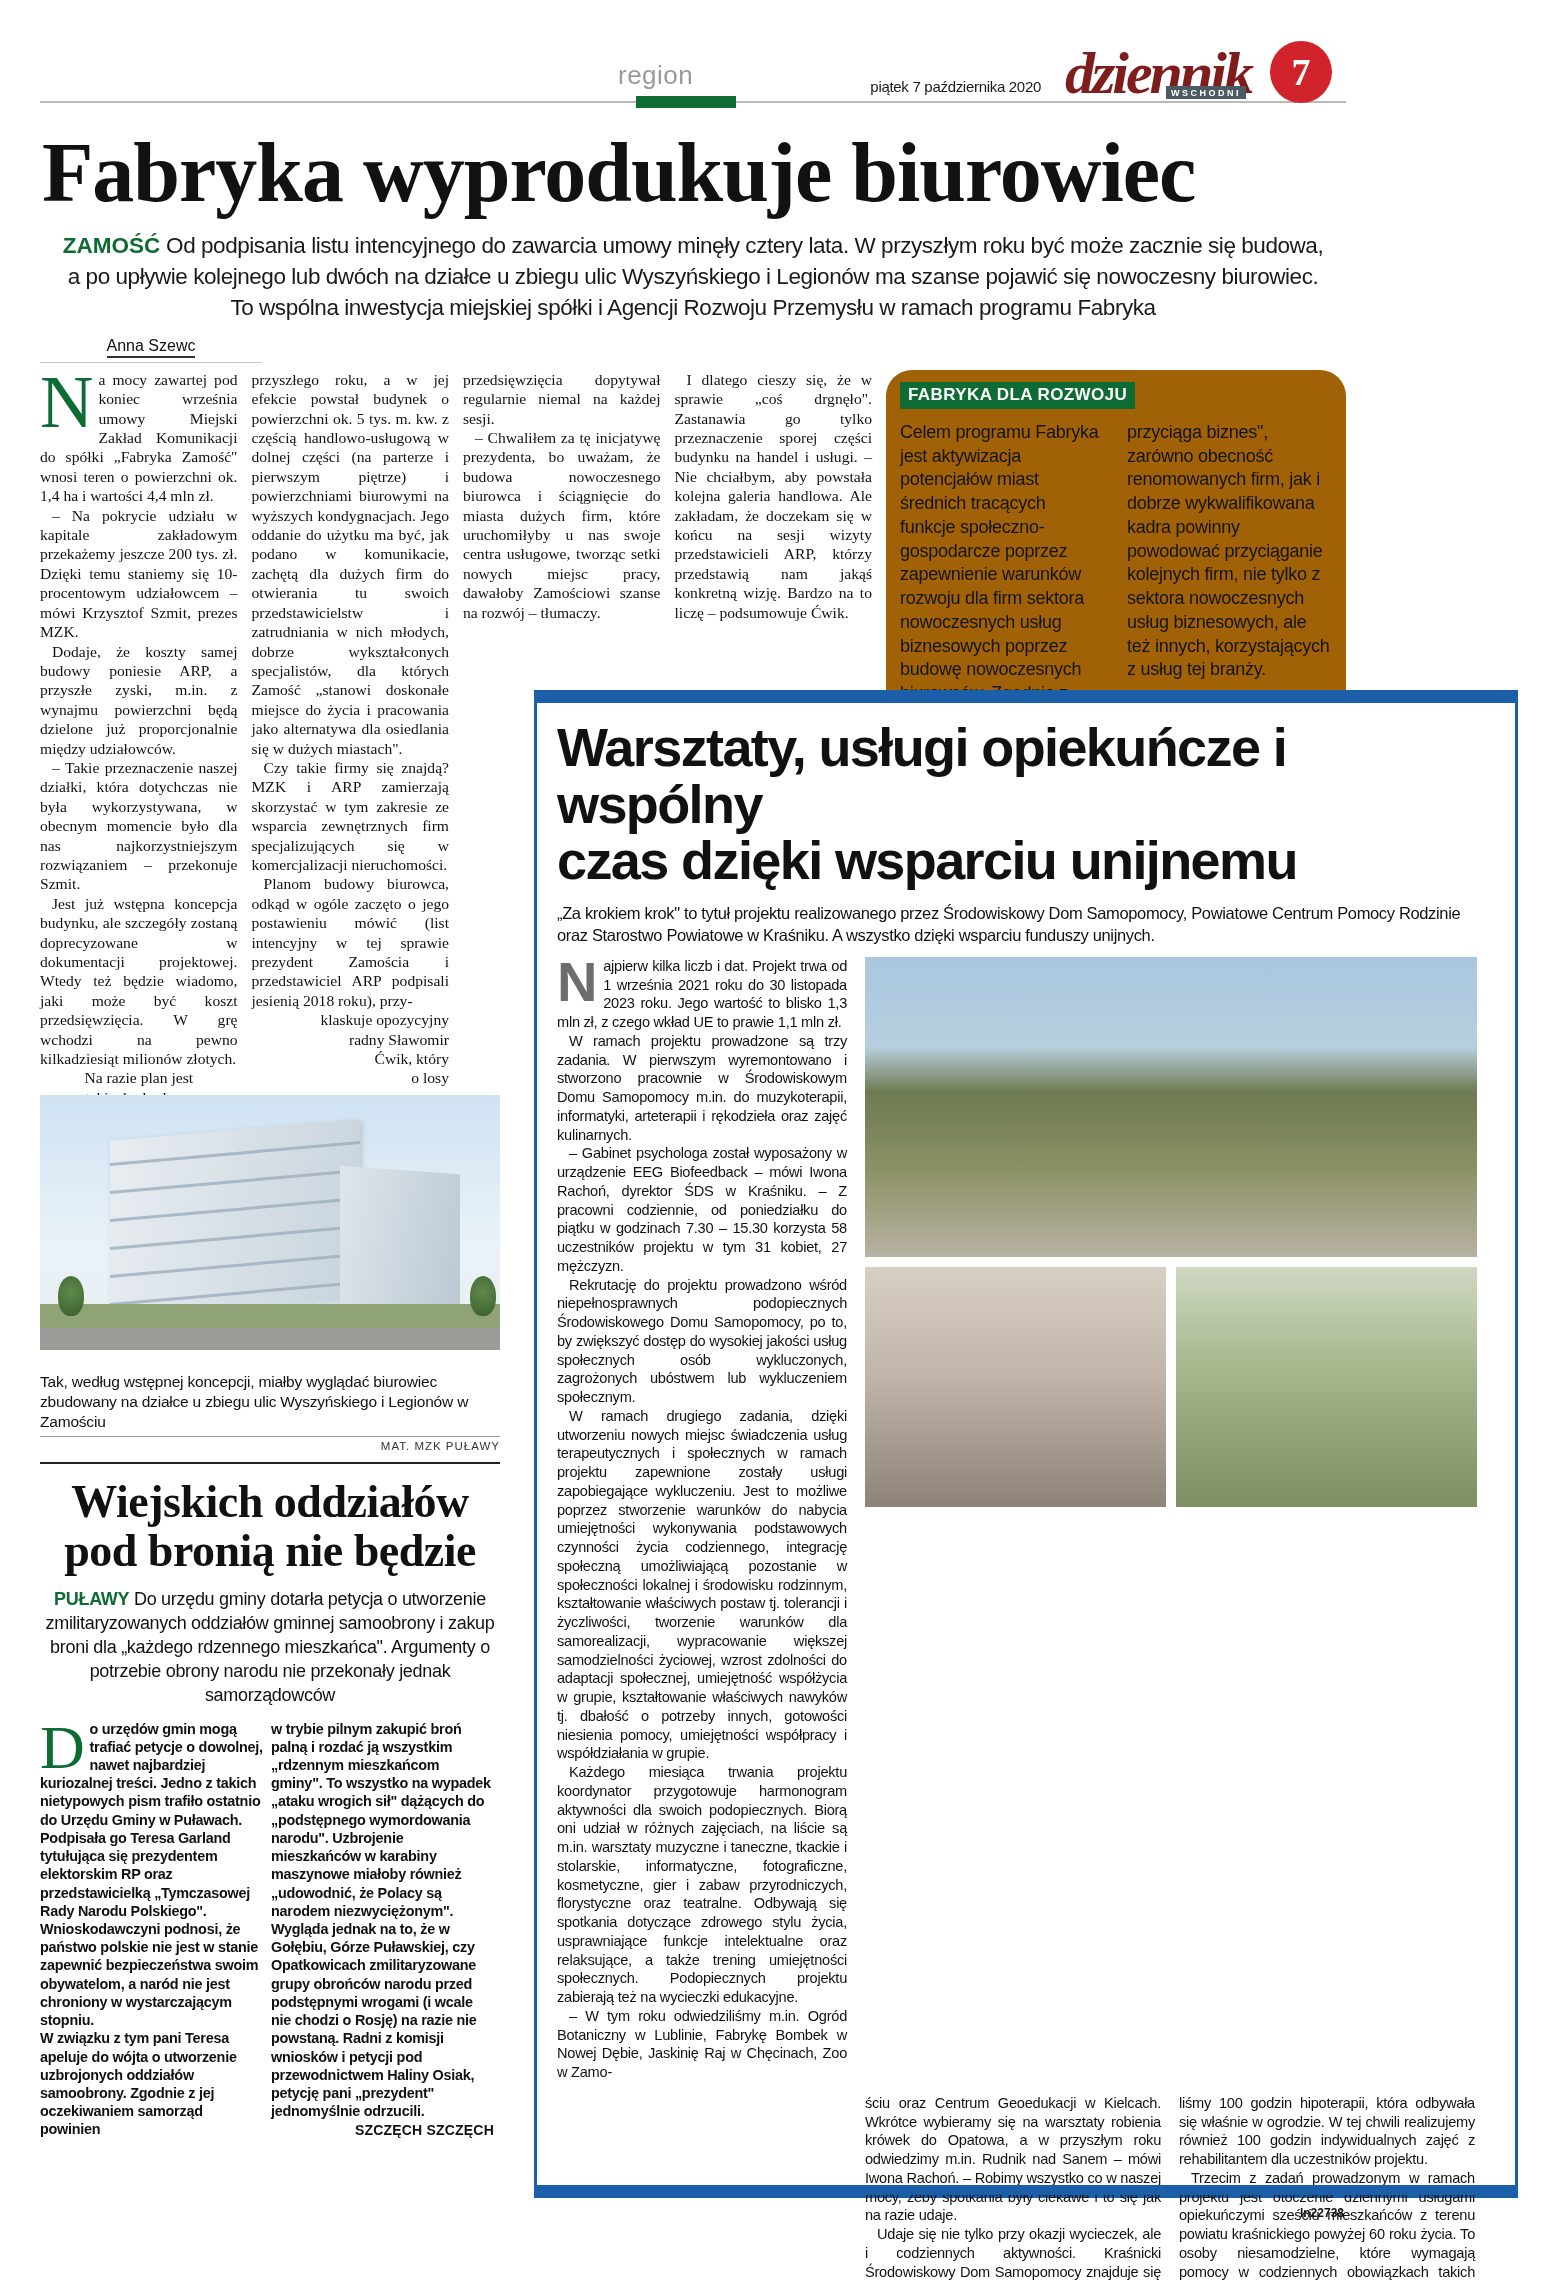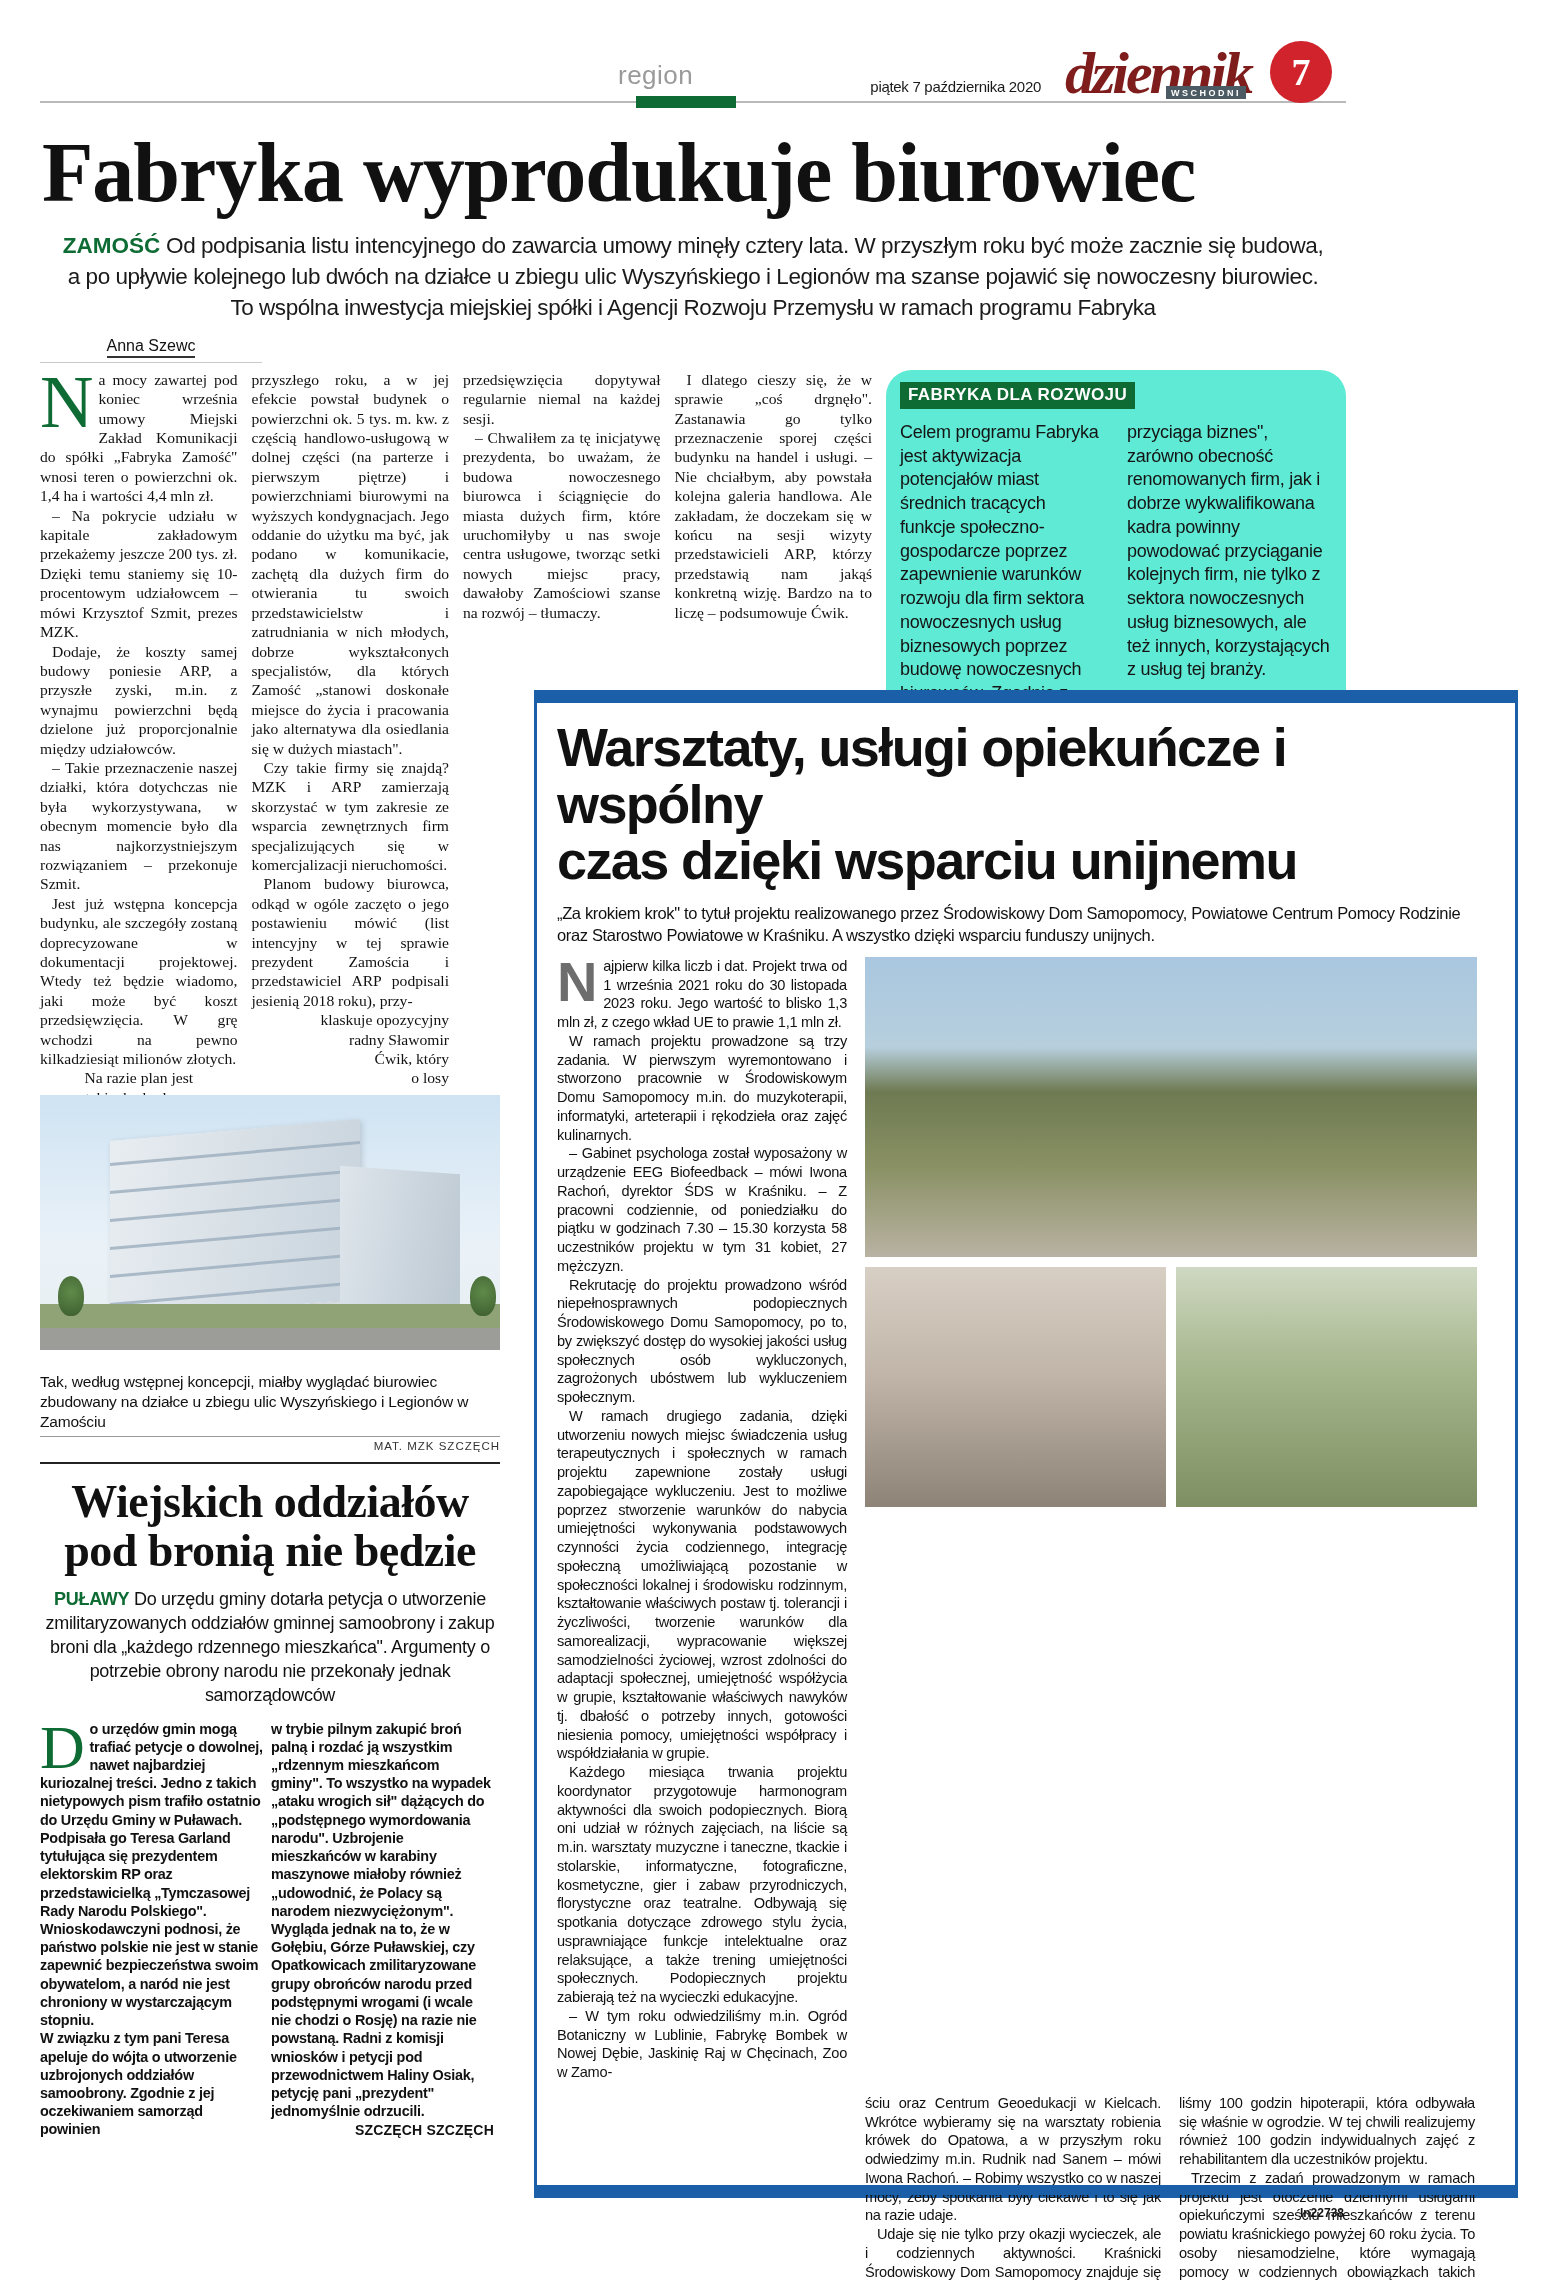--- a/index.html
+++ b/index.html
@@ -107,21 +107,21 @@
     color:#0d6b33;
     padding:4px 5px 0 0;
   }
 
   
   .taper { }
   .taper span { display:block; text-align:center; }
 
   
   .infobox {
-    width:460px; background:#5eead4; padding:12px 14px 16px 14px;border-radius:26px;
+    width:460px; background:#a16207; padding:12px 14px 16px 14px;border-radius:26px;
   }
   .infobox-title {
     display:inline-block; background:#0d6b33; color:#fff;
     font-family:"Liberation Sans", sans-serif; font-weight:bold;
     font-size:17px; letter-spacing:.4px;
     padding:3px 8px 4px 8px; margin-bottom:12px;
   }
   .infobox-cols { display:flex; gap:22px; }
   .infobox-cols div {
     width:206px;
@@ -377,21 +377,21 @@
         <div class="floorline" style="top:134px"></div>
         <div class="floorline" style="top:162px"></div>
       </div>
       <div class="tower2"></div>
       <div class="ground"></div>
       <div class="road"></div>
       <div class="tree" style="left:18px"></div>
       <div class="tree" style="left:430px"></div>
     </div>
     <div class="bldg-caption">Tak, według wstępnej koncepcji, miałby wyglądać biurowiec zbudowany na działce u zbiegu ulic Wyszyńskiego i Legionów w Zamościu</div>
-    <div class="bldg-credit">MAT. MZK SZCZĘCH</div>
+    <div class="bldg-credit">MAT. MZK PUŁAWY</div>
     <div class="hr-thick"></div>
 
     <h2 class="headline2">
       <span>Wiejskich oddziałów</span><br>
       <span>pod bronią nie będzie</span>
     </h2>
     <p class="lead2"><span class="city">PUŁAWY</span><span> Do urzędu gminy dotarła petycja o utworzenie zmilitaryzowanych oddziałów gminnej samoobrony i zakup broni dla „każdego rdzennego mieszkańca". Argumenty o potrzebie obrony narodu nie przekonały jednak samorządowców</span></p>
 
     <div class="cols2">
       <div class="col2">

